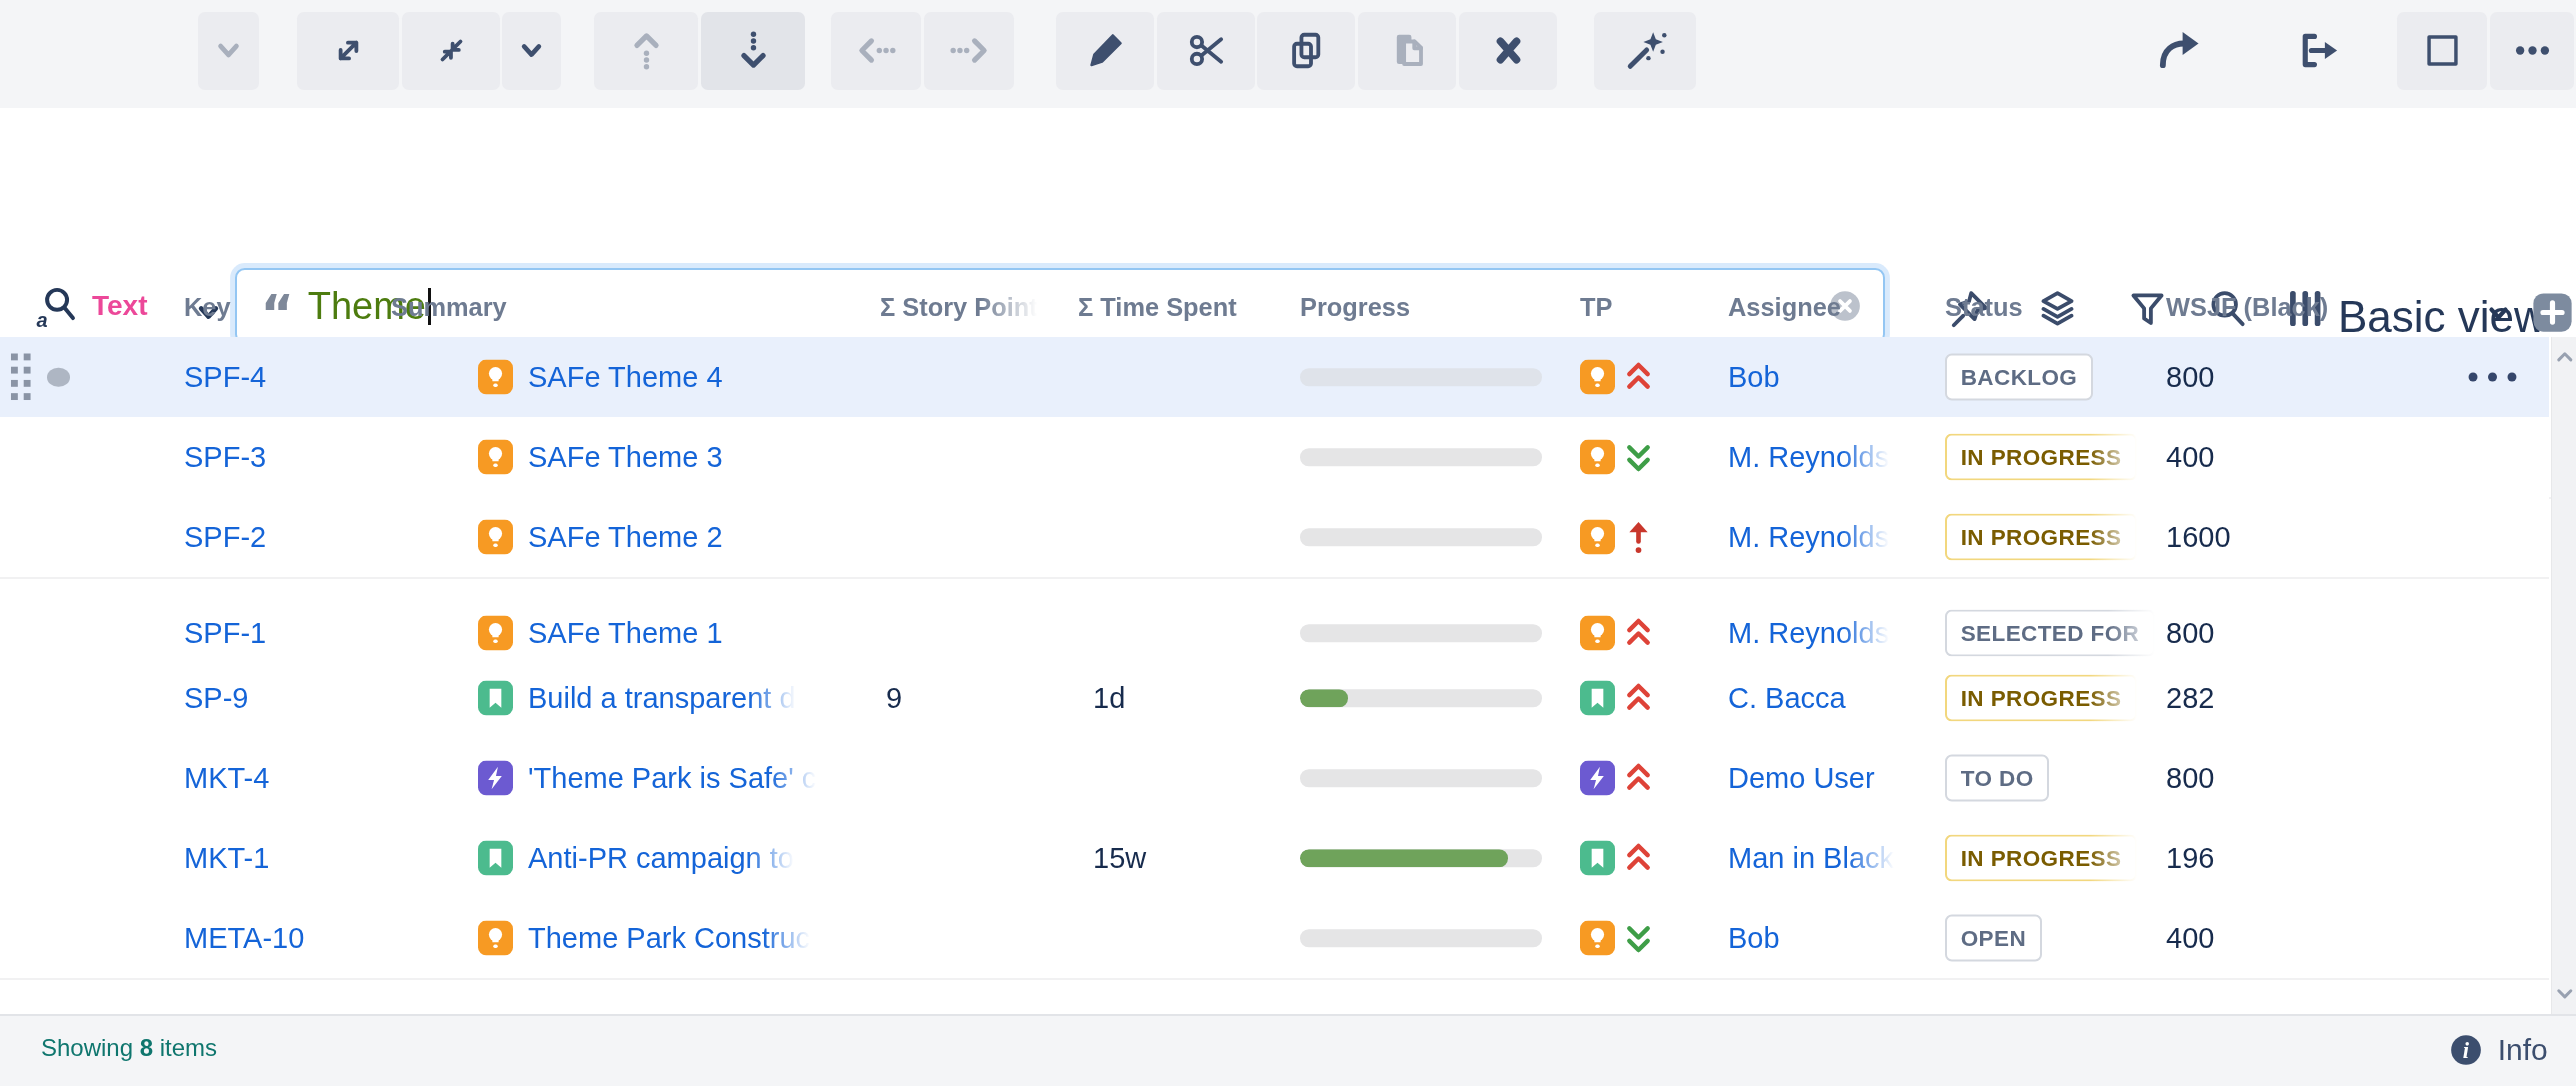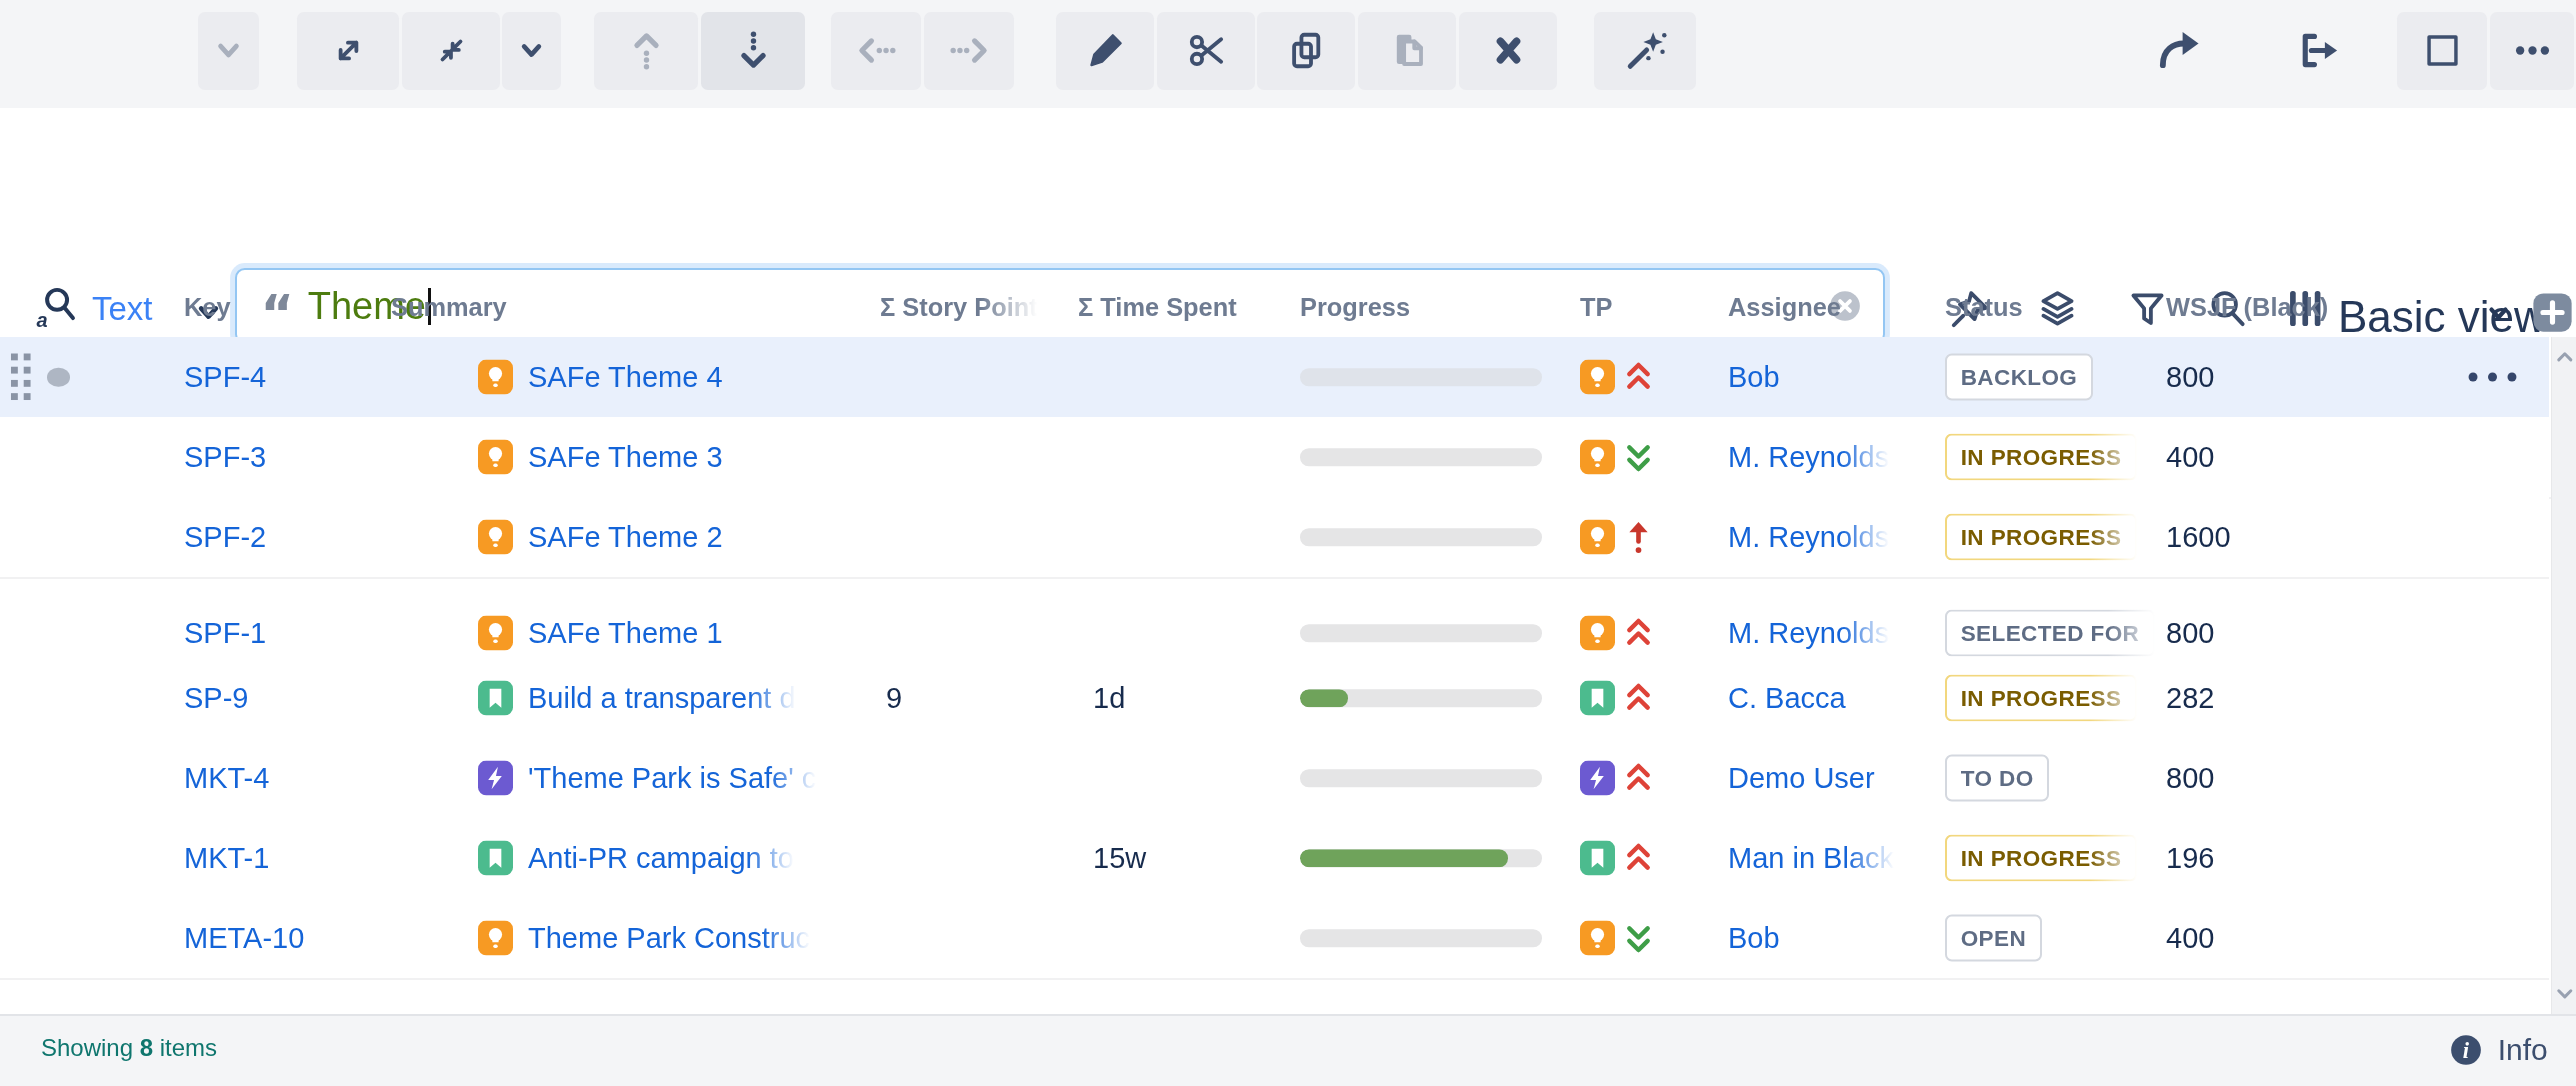--- a/index.html
+++ b/index.html
@@ -13,21 +13,21 @@
   .toolbar{position:absolute;left:0;top:0;width:2576px;height:108px;background:#f4f5f7}
   .tbtn{position:absolute;top:11.7px;height:78px;background:#ebecf0;border-radius:6.8px;
         display:flex;align-items:center;justify-content:center;gap:9.8px;color:#3e4f6e;cursor:pointer}
   .tbtn.disabled{color:#a9b0bd}
   .tbtn.pressed{background:#e2e4e9}
   .tbtn.plain{background:transparent}
   .add-label{font-size:33px;color:#a9b0bd}
 
   
   .search-section{position:absolute;left:0;top:108px;width:2576px;height:171px;background:#fff}
-  .mode-label{position:absolute;left:92px;top:182px;font-size:33px;color:#3b82f6;font-weight:400}
+  .mode-label{position:absolute;left:92px;top:182px;font-size:28px;color:#ec4899;font-weight:700}
   .search-input{position:absolute;left:235px;top:160px;width:1650px;height:76px;background:#fff;
         border:2px solid #93c6f3;border-radius:9.8px;box-shadow:0 0 0 4.9px rgba(128,186,244,.30);
         display:flex;align-items:center;box-sizing:border-box;padding:0 19.6px}
   .quote{font-size:51px;color:#7e8899;font-weight:bold;line-height:0;margin:17.6px 13.7px 0 3.9px;
          font-family:"DejaVu Sans",sans-serif}
   .query{font-size:38px;color:#4d7c0f}
   .caret{width:2.9px;height:37px;background:#111;margin-left:2px}
   .clear-btn{margin-left:auto;width:36px;height:36px;cursor:pointer}
   .right-tools .ic{position:absolute;top:179px;color:#3b4c6b;cursor:pointer}
   .view-label{position:absolute;left:2338px;top:184px;font-size:44px;color:#253858}

